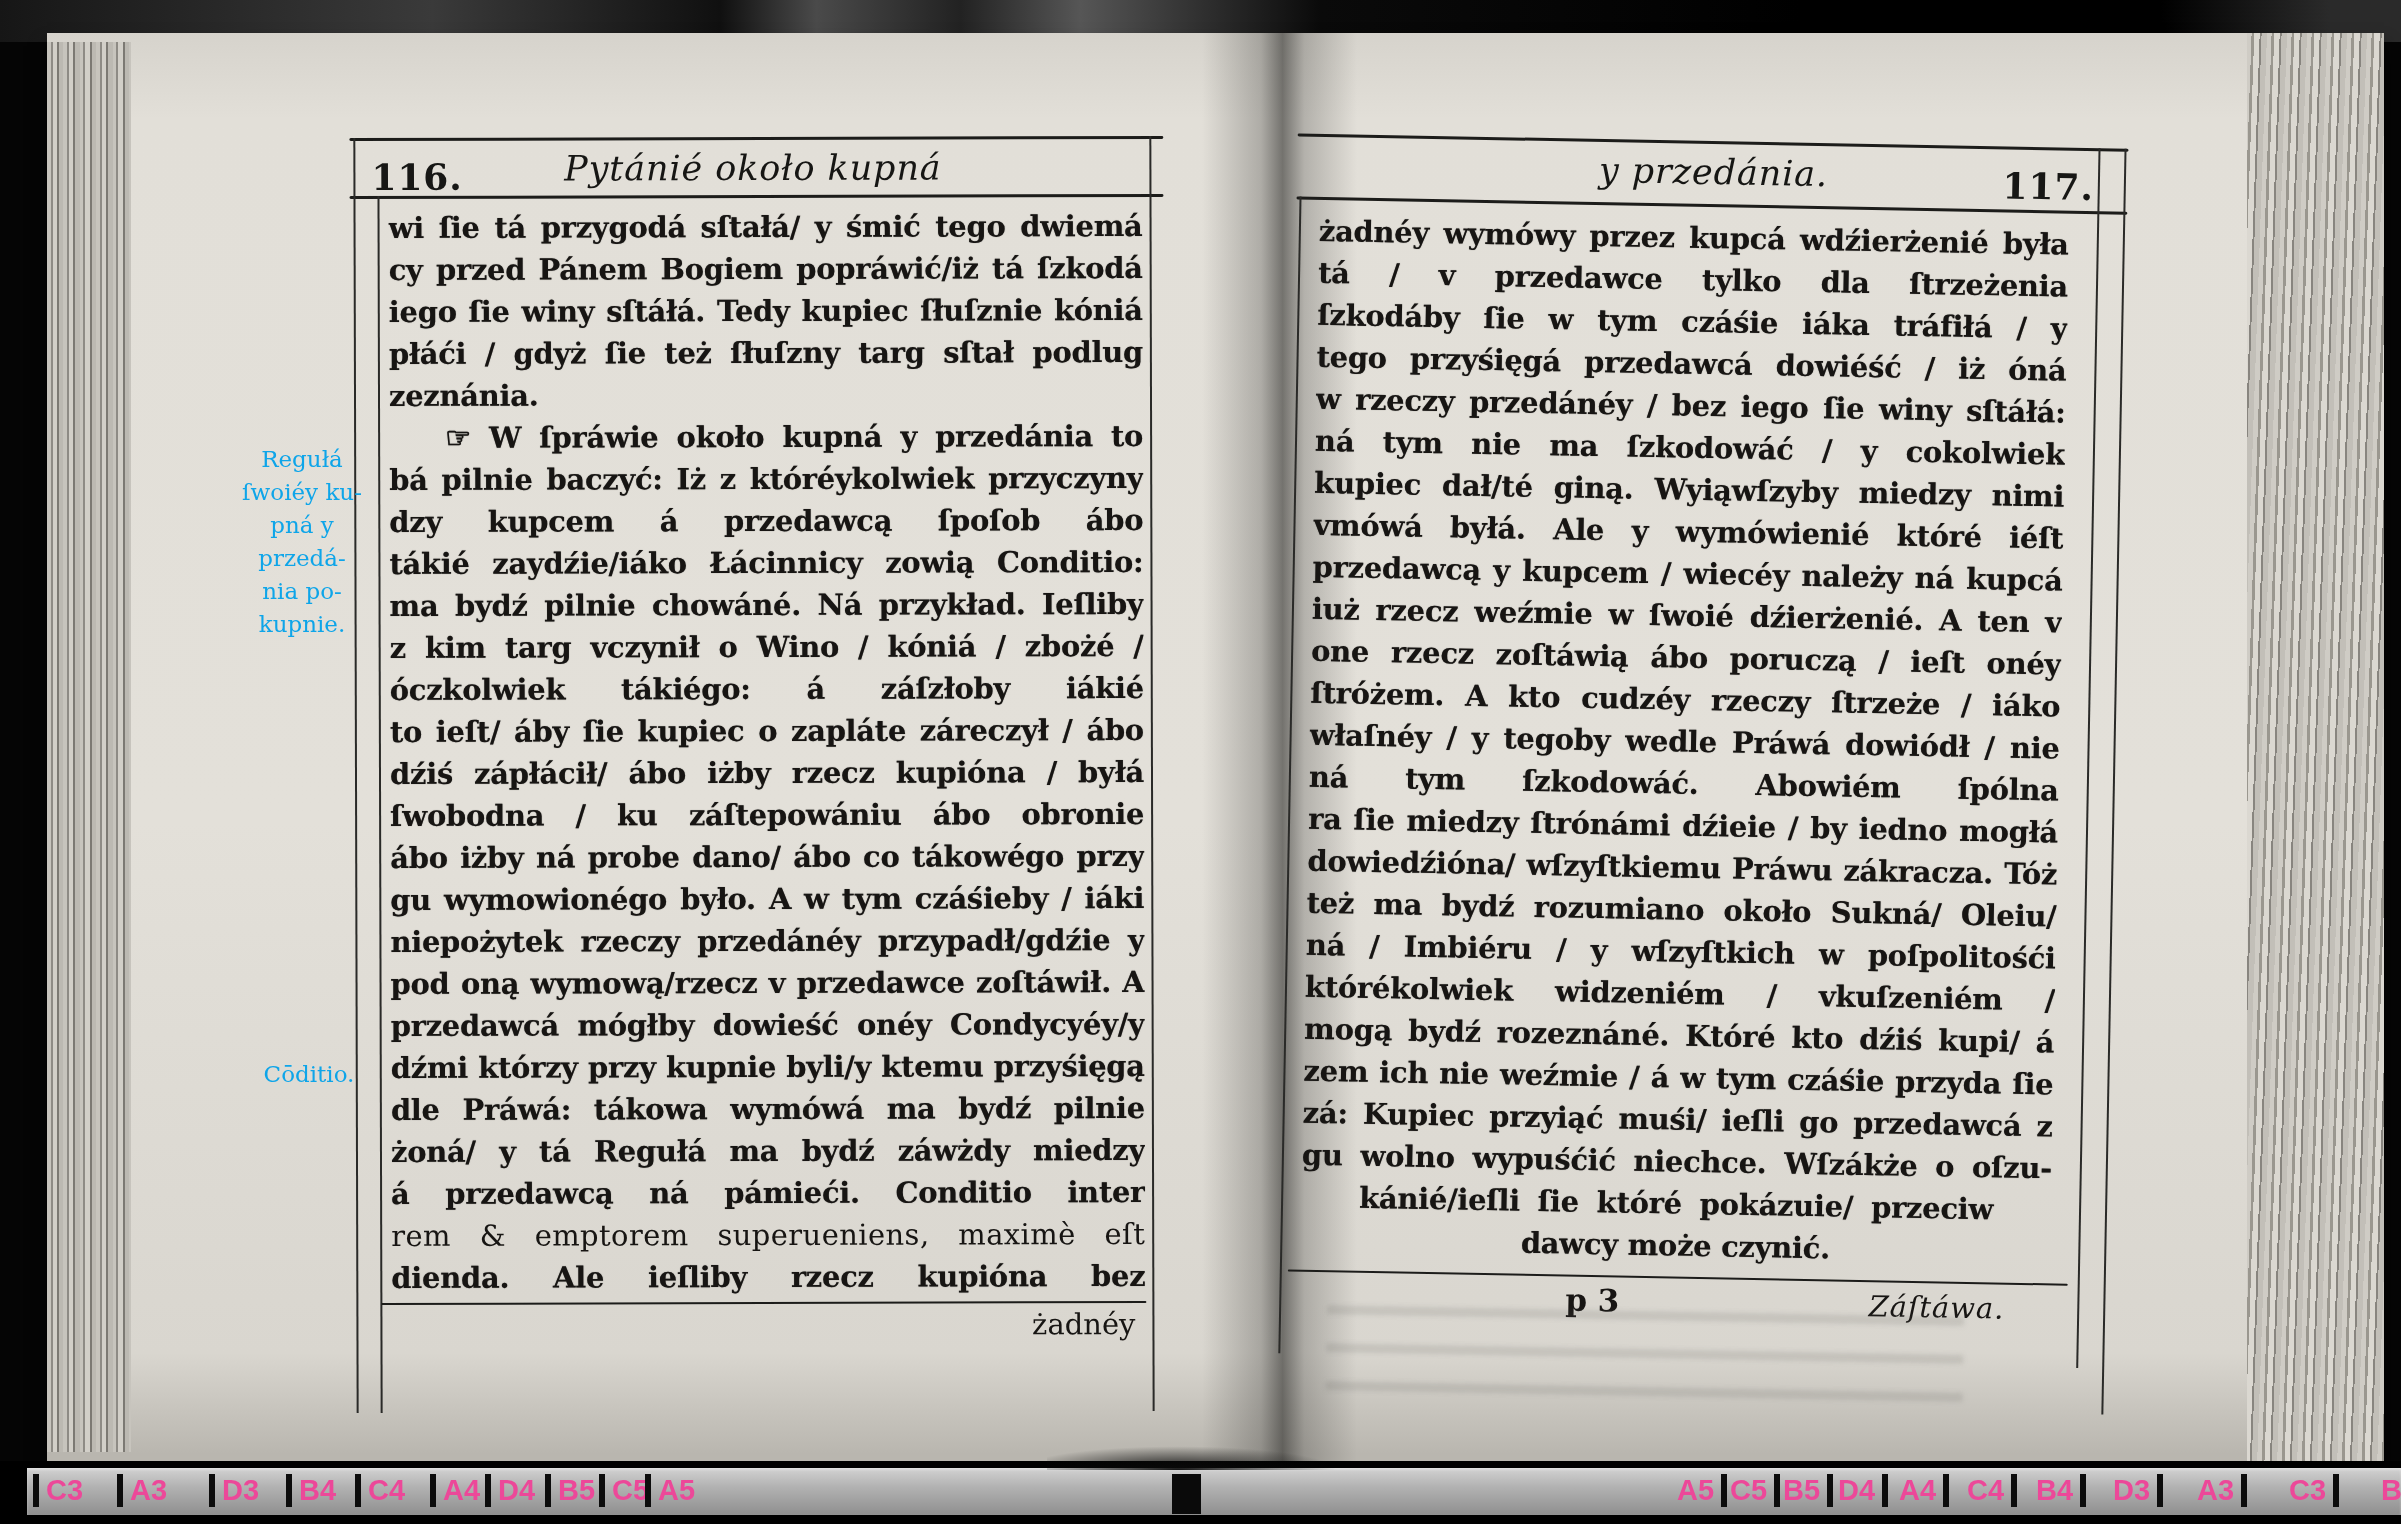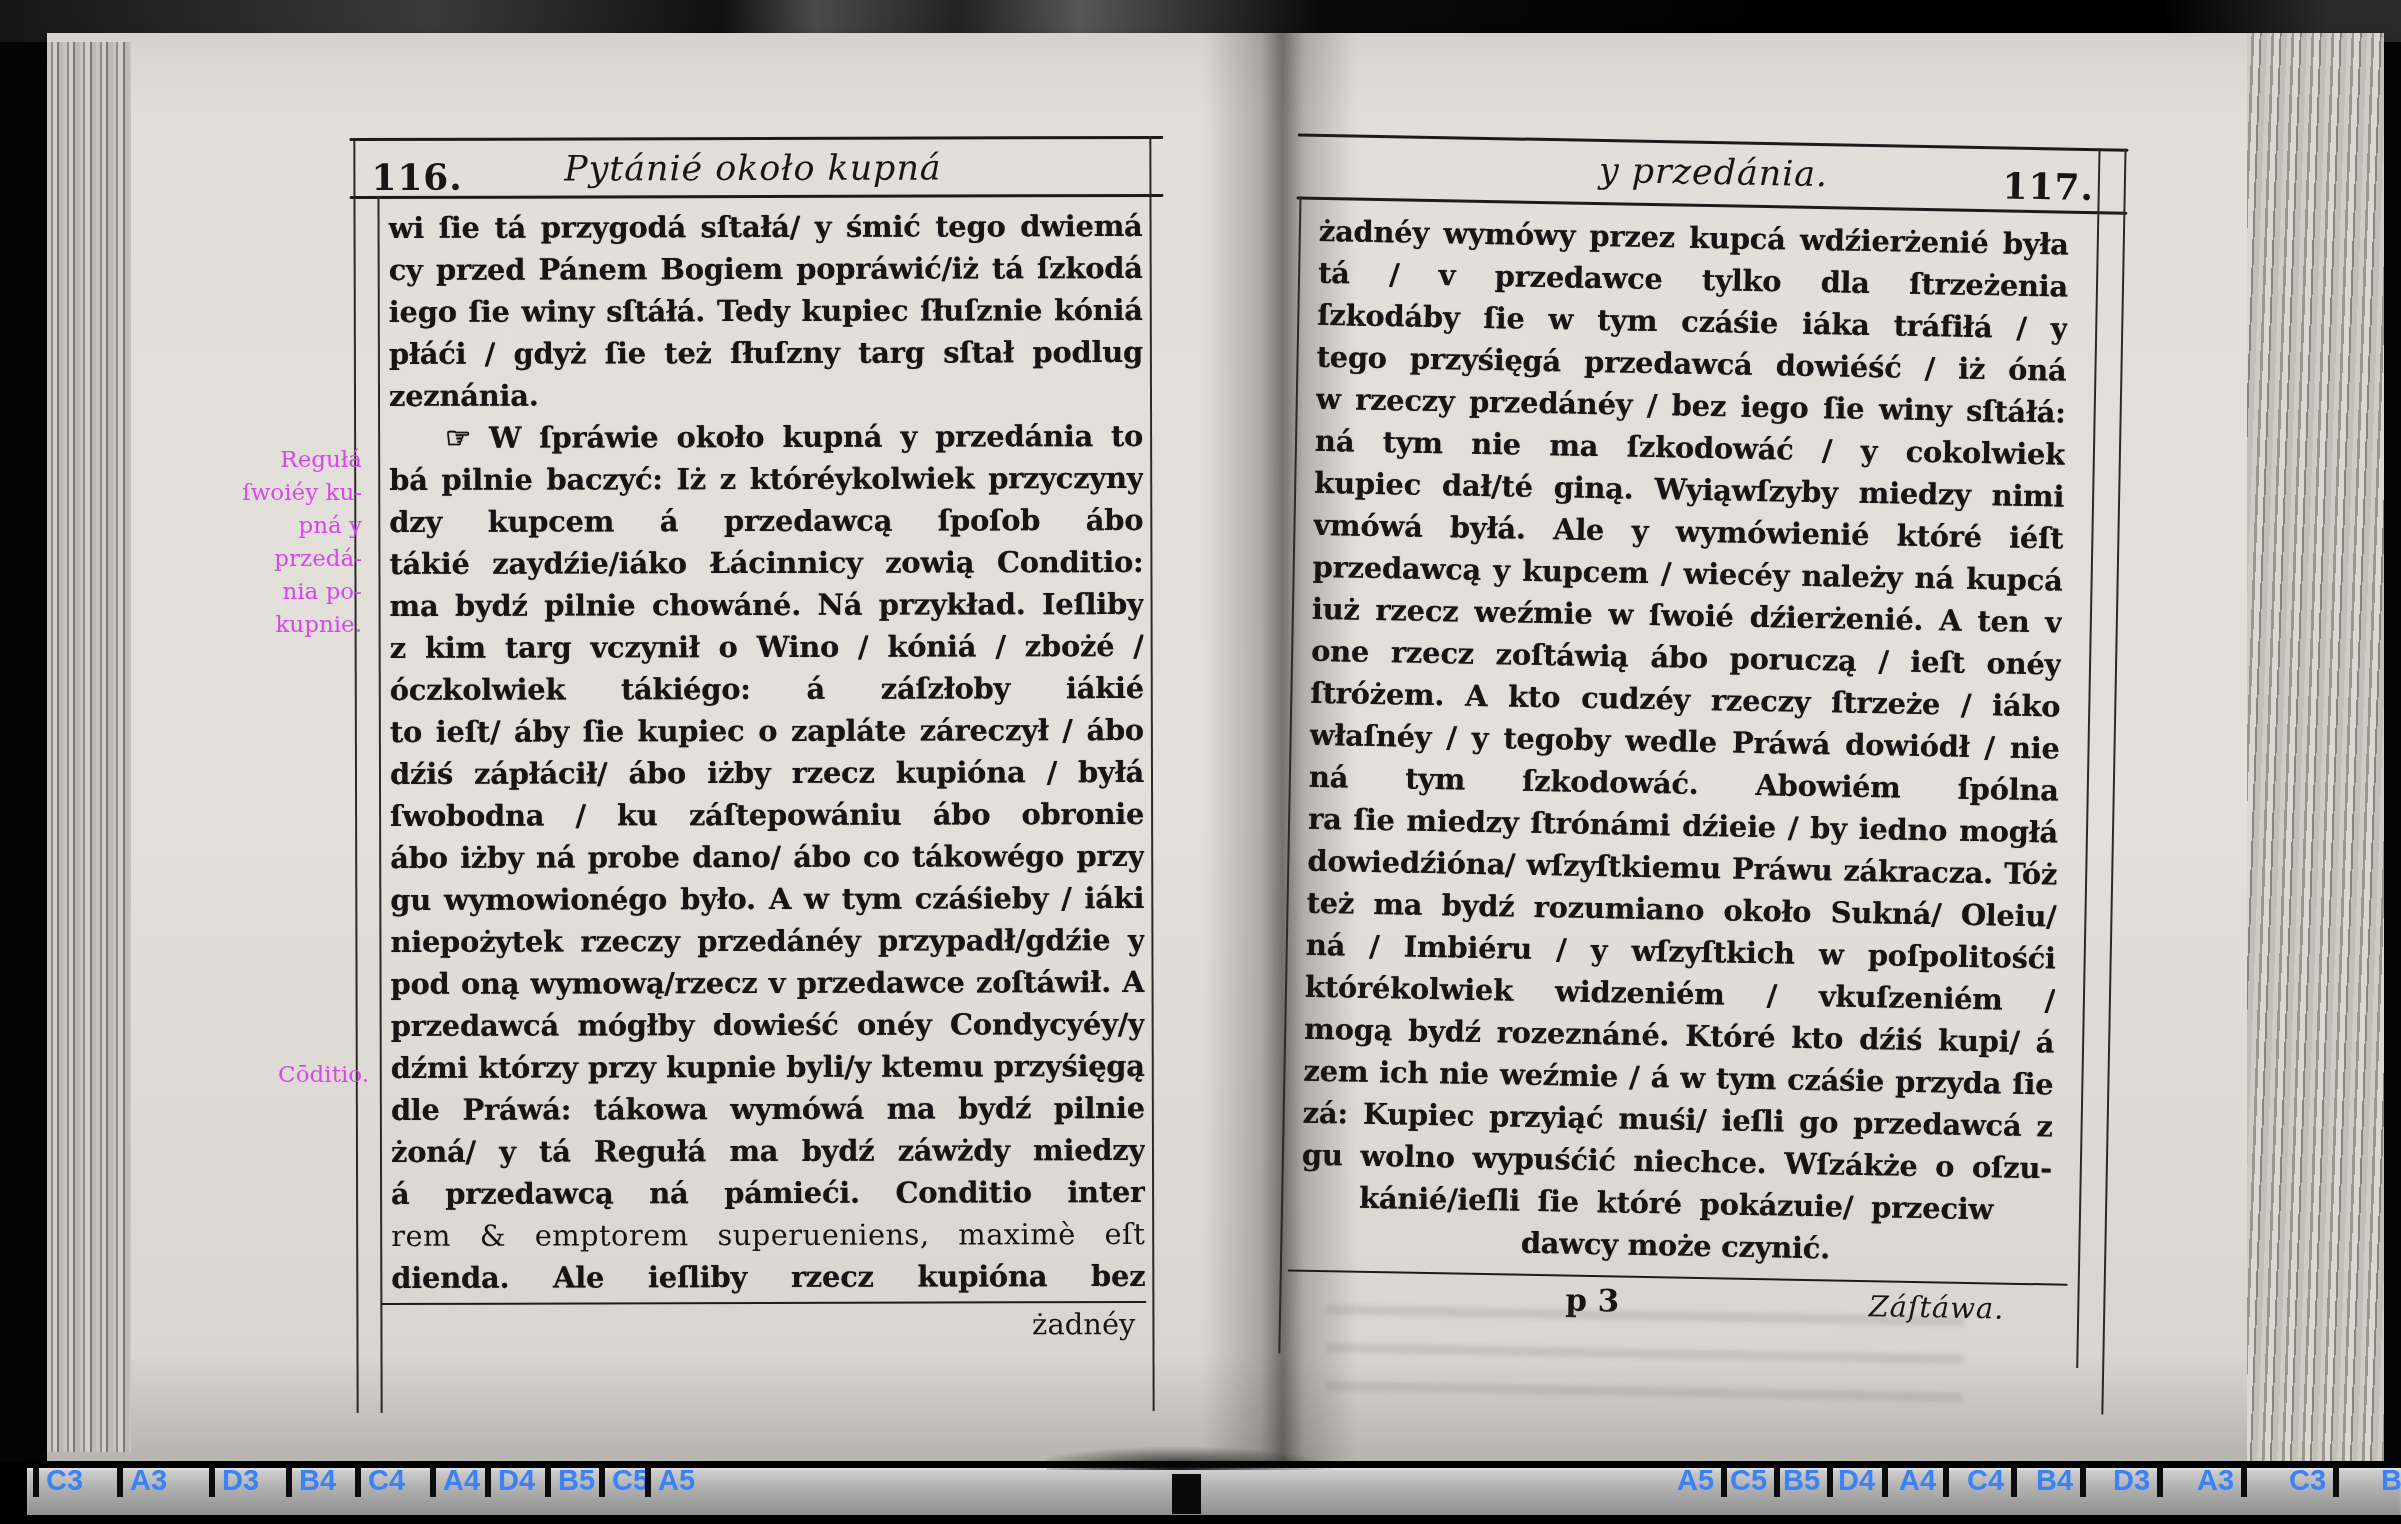--- a/index.html
+++ b/index.html
@@ -40,33 +40,33 @@
   .bl-line.indent{padding-left:56px;}
   .bl-line.roman{font-weight:400;letter-spacing:0.4px;text-shadow:none;}
   .bl-line.taper{padding:0 58px;}
   .bl-line.center-end{text-align:center;text-align-last:center;}
 
   .catchword{position:absolute;font-size:29px;font-weight:400;color:#171513;}
   .sig-mark{position:absolute;font-size:31px;font-weight:700;color:#171513;}
   .catch-ital{font-style:italic;font-weight:500;letter-spacing:0.9px;}
 
   .margin-note{position:absolute;width:120px;font-size:23px;line-height:33px;font-weight:500;
-               color:#d946ef;text-align:right;}
+               color:#0ea5e9;text-align:center;}
 
   
   .ghost{position:absolute;background:repeating-linear-gradient(180deg,rgba(90,88,84,.16) 0 9px,rgba(0,0,0,0) 9px 38px);
          filter:blur(2.7px);}
 
   
   .film-strip{position:absolute;left:0;top:1461px;width:2401px;height:64px;background:#000;}
   .strip-band{position:absolute;left:27px;top:7.3px;width:2374px;height:47px;
     background:linear-gradient(180deg,#d2d2d2 0%,#b2b2b2 40%,#8f8f8f 100%);
     box-shadow:inset 0 1.8px 2.7px rgba(255,255,255,.4);}
-  .strip-item{position:absolute;top:1px;height:36px;line-height:36px;
-    font-family:"Liberation Sans","DejaVu Sans",sans-serif;font-size:29px;font-weight:700;color:#3b82f6;}
+  .strip-item{position:absolute;top:11px;height:36px;line-height:36px;
+    font-family:"Liberation Sans","DejaVu Sans",sans-serif;font-size:29px;font-weight:700;color:#ec4899;}
   .strip-item.barL::before{content:"";position:absolute;left:-12.7px;top:1.8px;width:5.5px;height:33px;background:#0c0c0c;}
   .strip-item.barR::after{content:"";position:absolute;right:-12.7px;top:1.8px;width:5.5px;height:33px;background:#0c0c0c;}
   .strip-block{position:absolute;left:1172px;top:12.7px;width:29px;height:40px;background:#0a0a0a;}
   .strip-shadow{position:absolute;left:1047px;top:-14.6px;width:291px;height:24px;
     background:radial-gradient(ellipse at 45% 100%,rgba(10,10,10,.95) 0%,rgba(10,10,10,0) 70%);}
 </style>
 </head>
 <body>
 
 <div class="stage">

